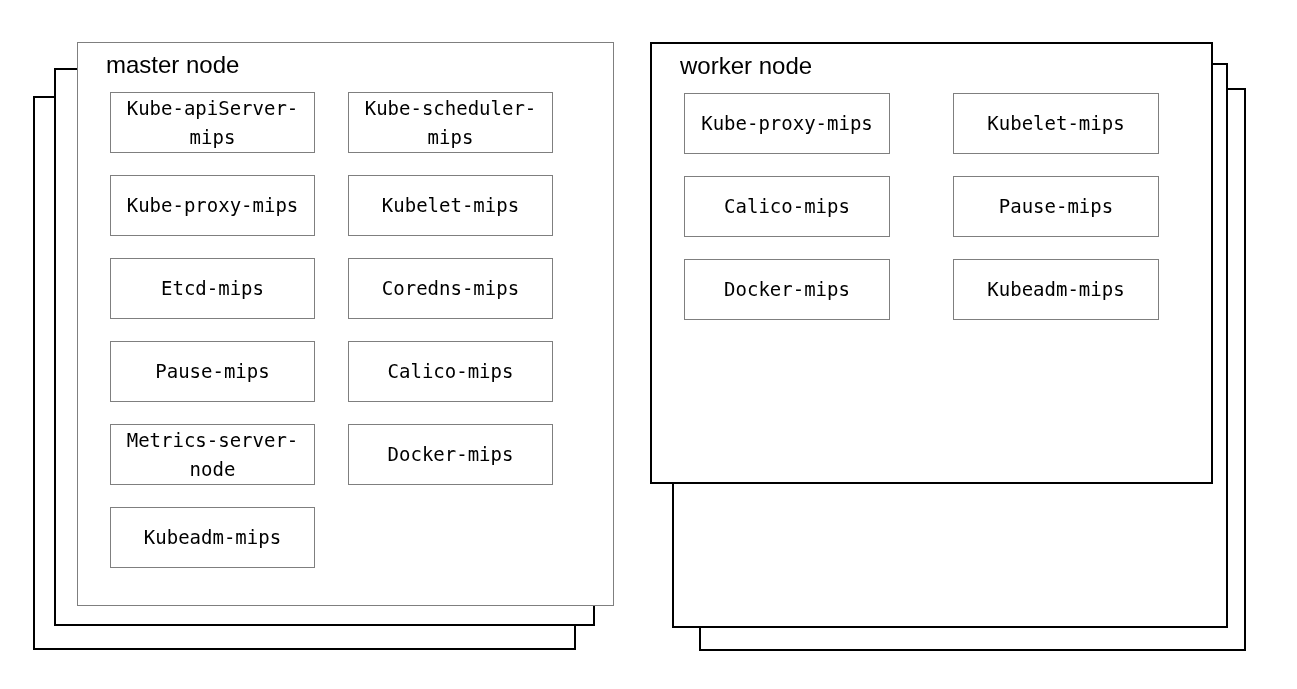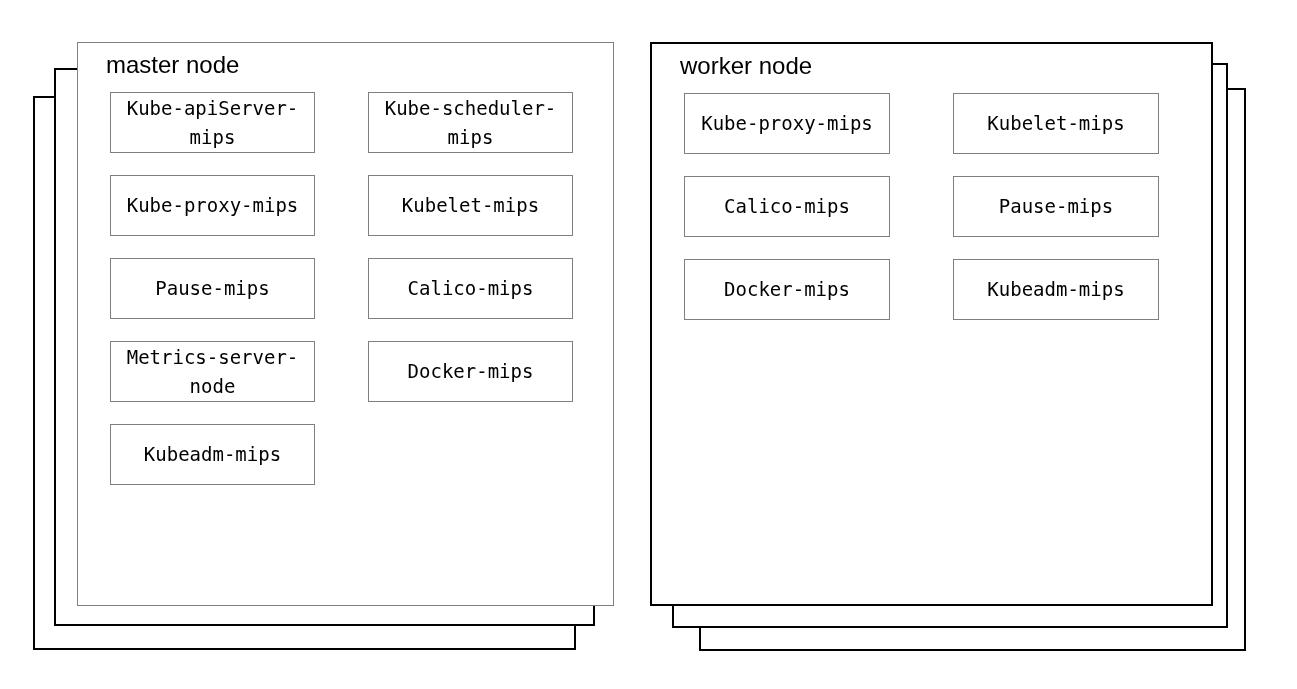--- a/index.html
+++ b/index.html
@@ -16,39 +16,39 @@
     position: absolute;
     background: #ffffff;
   }
   .stack-black { border: 2px solid #000000; }
   .master-outer  { left: 33px;  top: 96px; width: 543px; height: 554px; z-index: 1; }
   .master-middle { left: 54px;  top: 68px; width: 541px; height: 558px; z-index: 2; }
   .master-main   { left: 77px;  top: 42px; width: 537px; height: 564px; z-index: 3;
                    border: 1.5px solid #7f7f7f; }
   .worker-outer  { left: 699px; top: 88px; width: 547px; height: 563px; z-index: 1; }
   .worker-middle { left: 672px; top: 63px; width: 556px; height: 565px; z-index: 2; }
-  .worker-main   { left: 650px; top: 42px; width: 563px; height: 564px; z-index: 3;
+  .worker-main   { left: 650px; top: 42px; width: 563px; height: 442px; z-index: 3;
                    border: 2px solid #000000; }
   .node-title {
     position: absolute;
     left: 28px;
     top: 8px;
     font-size: 24px;
     line-height: 27px;
     color: #000000;
   }
   .component-grid {
     position: absolute;
     left: 32px;
     top: 49px;
     display: grid;
     grid-auto-rows: 61px;
     row-gap: 22px;
   }
-  #master-grid { grid-template-columns: 205px 205px; column-gap: 53px; }
+  #master-grid { grid-template-columns: 205px 205px; column-gap: 33px; }
   #worker-grid { grid-template-columns: 206px 206px; column-gap: 63px; }
   .component-box {
     border: 1px solid #7f7f7f;
     background: #ffffff;
     display: flex;
     align-items: center;
     justify-content: center;
     text-align: center;
     white-space: pre-line;
     font-family: "DejaVu Sans Mono", monospace;
@@ -66,20 +66,22 @@
   <div class="layer stack-black master-middle"></div>
   <div class="layer master-main">
     <div class="node-title">master node</div>
     <div class="component-grid" id="master-grid">
         <div class="component-box">Kube-apiServer-
 mips</div>
         <div class="component-box">Kube-scheduler-
 mips</div>
         <div class="component-box">Kube-proxy-mips</div>
         <div class="component-box">Kubelet-mips</div>
+        <div class="component-box">Etcd-mips</div>
+        <div class="component-box">Coredns-mips</div>
         <div class="component-box">Pause-mips</div>
         <div class="component-box">Calico-mips</div>
         <div class="component-box">Metrics-server-
 node</div>
         <div class="component-box">Docker-mips</div>
         <div class="component-box">Kubeadm-mips</div>
       </div>
   </div>
 
   <div class="layer stack-black worker-outer"></div>

